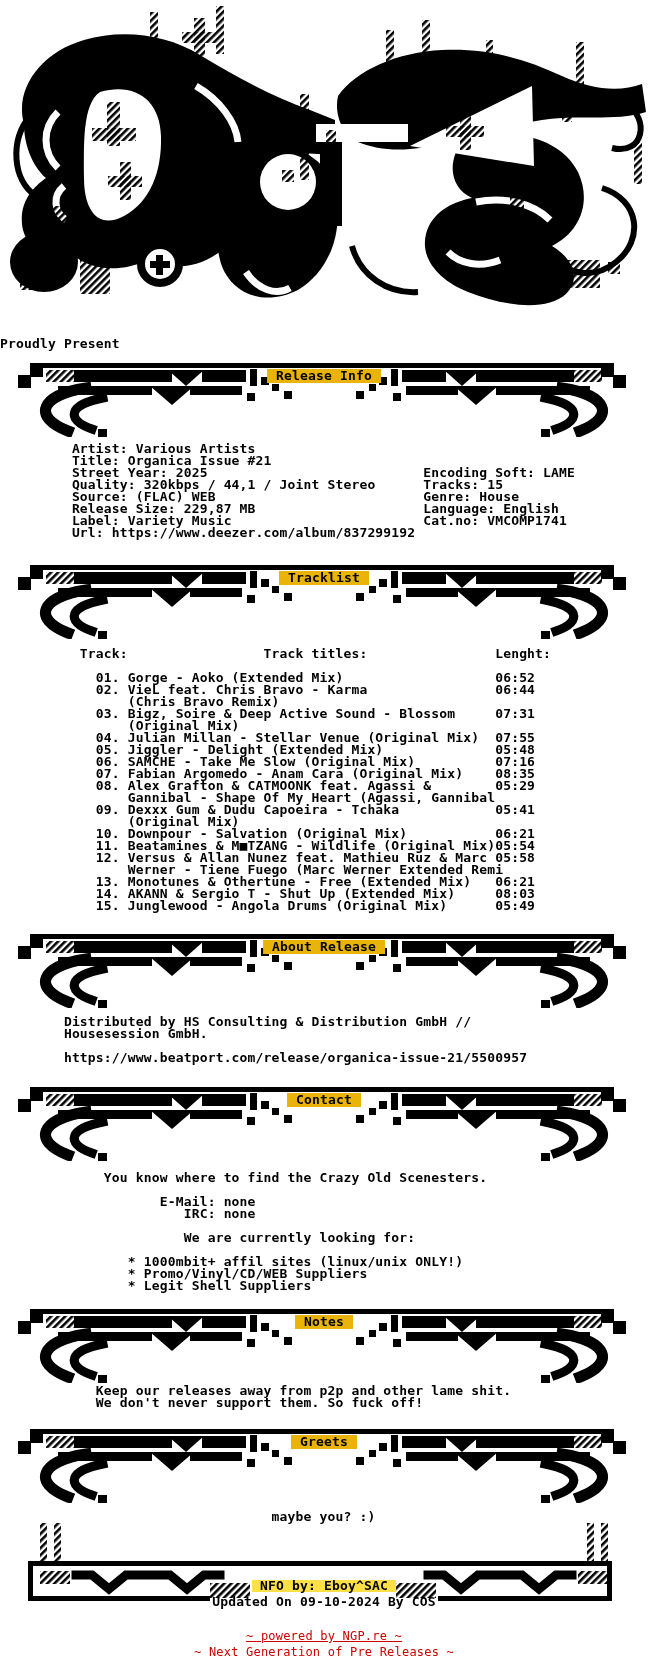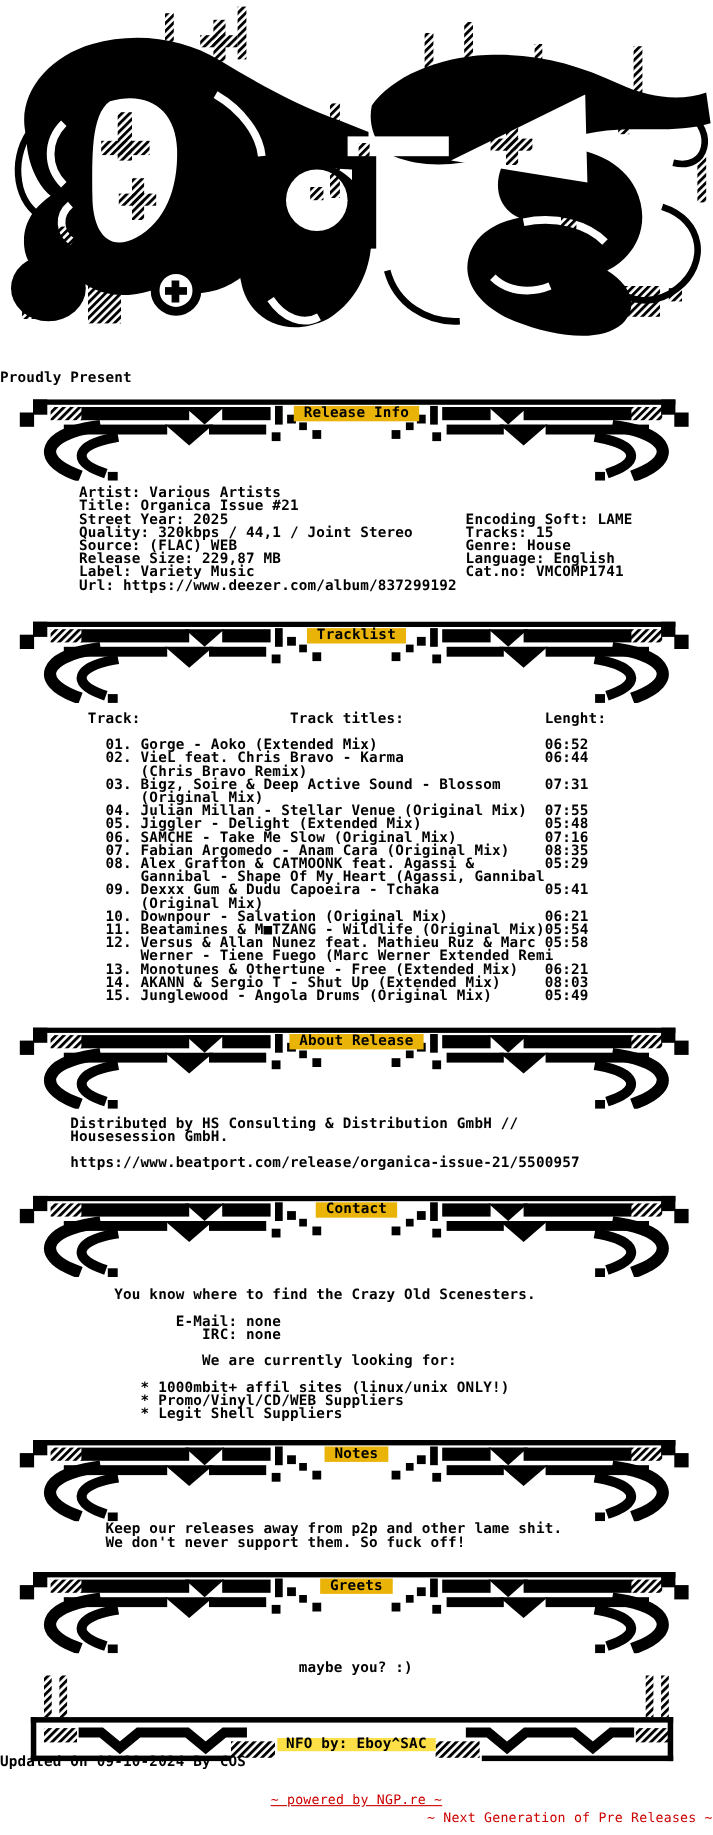--- a/index.html
+++ b/index.html
@@ -26,21 +26,21 @@
   #contact-text{margin-top:11px}
   #hdr-notes{margin-top:17px}
   #notes-text{margin-top:2px}
   #hdr-greets{margin-top:20px}
   #greets-text{margin-top:8px}
   #footer{position:relative;height:156px;margin-top:0}
   #footer svg{display:block;position:absolute;top:0;left:0}
   .f-abs{position:absolute;margin:0}
   #buy-line{top:25px;left:0}
   #nfo-by{top:57px;left:50%;transform:translateX(-50%);background:#fde047;padding:0 8px}
-  #updated{top:73px;left:0;width:648px;}
+  #updated{top:73px;left:0;width:648px;text-align:center}
   .redline{position:absolute;width:648px;text-align:center;
            font:12px/14px "DejaVu Sans Mono",monospace;letter-spacing:.2px;white-space:pre}
   #powered{top:106px}
   #nextgen{top:122px}
 </style>
 </head>
 <body>
 
 <svg width="0" height="0" style="position:absolute" aria-hidden="true">
   <defs>
@@ -267,14 +267,14 @@
         <rect x="607" y="38" width="5" height="40"></rect>
     </g>
     <g stroke="#000" fill="none" stroke-width="9" stroke-linecap="square">
       <path d="M76,52 l16,0 l17,14 l17,-14 l44,0 l17,14 l17,-14 l16,0"></path>
       <path d="M572,52 l-16,0 l-17,14 l-17,-14 l-44,0 l-17,14 l-17,-14 l-16,0"></path>
     </g>
   </svg>
   <pre id="nfo-by" class="mono f-abs">NFO by: Eboy^SAC</pre>
   <pre id="updated" class="mono f-abs">Updated On 09-10-2024 By COS</pre>
   <div id="powered" class="redline" style="color: rgb(204, 0, 0); text-decoration: underline;">~ powered by NGP.re ~</div>
-  <div id="nextgen" class="redline" style="color: rgb(204, 0, 0); text-align: right;">~ Next Generation of Pre Releases ~</div>
+  <div id="nextgen" class="redline" style="color: rgb(204, 0, 0);">~ Next Generation of Pre Releases ~</div>
 </div>
 
 </body></html>

